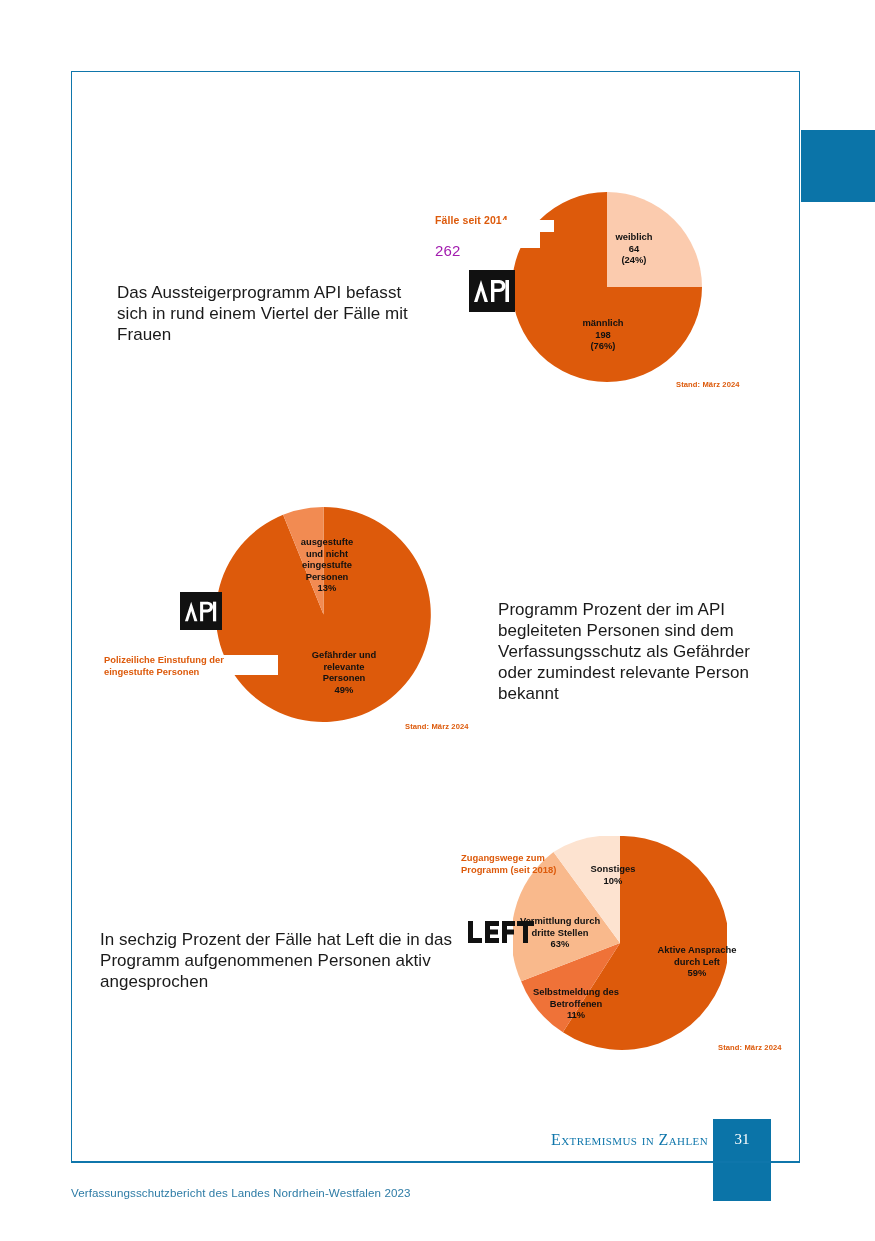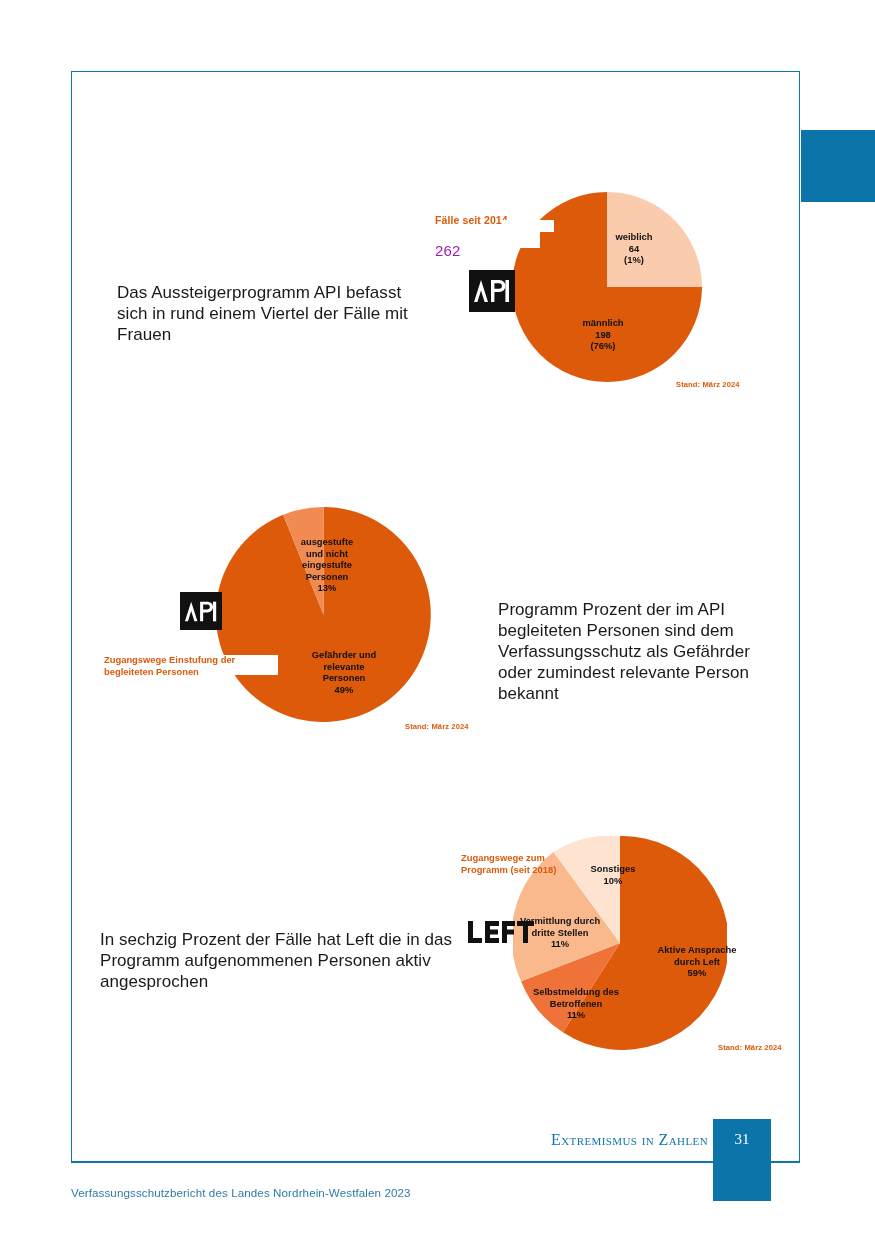--- a/index.html
+++ b/index.html
@@ -176,21 +176,21 @@
       <path d="M 105 95 L 105 0 A 95 95 0 1 0 200 95 L 105 95 Z" fill="#DD5A0B"></path>
 
       <path d="M 105 95 L 105 0 A 95 95 0 0 1 200 95 L 105 95 Z" fill="#FBCBAE"></path>
 
       <path d="M 0 28 L 52 28 L 52 40 L 38 40 L 38 56 L 0 56 Z" fill="#ffffff"></path>
     </svg>
   </div>
 
   <div class="slice-label" style="left:589px; top:231px; width:90px;">weiblich
 64
-(1%)</div>
+(24%)</div>
 
   <div class="slice-label" style="left:553px; top:317px; width:100px;">männlich
 198
 (76%)</div>
 
   <div class="chart-stand" style="left:676px; top:380px;">Stand: März 2024</div>
 
   <div class="api-logo" style="left:469px; top:270px; width:46px; height:42px;">
     <svg width="40" height="28" viewBox="0 0 40 28" aria-label="API">
       <path d="M2 25 L9 3 L16 25 L12.6 25 L9 13.5 L5.4 25 Z" fill="#ffffff"></path>
@@ -220,21 +220,21 @@
 und nicht
 eingestufte
 Personen
 13%</div>
 
   <div class="slice-label" style="left:292px; top:649px; width:104px;">Gefährder und
 relevante
 Personen
 49%</div>
 
-  <div class="callout-label" style="left:104px; top:654px; width:160px;">Zugangswege Einstufung der begleiteten Personen</div>
+  <div class="callout-label" style="left:104px; top:654px; width:160px;">Polizeiliche Einstufung der eingestufte Personen</div>
 
   <div class="chart-stand" style="left:405px; top:722px;">Stand: März 2024</div>
 
   <div class="api-logo" style="left:180px; top:592px; width:42px; height:38px;">
     <svg width="36" height="25" viewBox="0 0 40 28" aria-label="API">
       <path d="M2 25 L9 3 L16 25 L12.6 25 L9 13.5 L5.4 25 Z" fill="#ffffff"></path>
       <path d="M19 3 L27.5 3 A5.6 5.6 0 0 1 27.5 15 L22.4 15 L22.4 25 L19 25 Z
                M22.4 6.2 L22.4 11.8 L27.1 11.8 A2.8 2.8 0 0 0 27.1 6.2 Z" fill="#ffffff"></path>
       <rect x="33.4" y="3" width="3.6" height="22" fill="#ffffff"></rect>
     </svg>
@@ -258,21 +258,21 @@
     </svg>
   </div>
 
   <div class="callout-label" style="left:461px; top:852px; width:120px;">Zugangswege zum Programm (seit 2018)</div>
 
   <div class="slice-label" style="left:578px; top:863px; width:70px;">Sonstiges
 10%</div>
 
   <div class="slice-label" style="left:505px; top:915px; width:110px;">Vermittlung durch
 dritte Stellen
-11%</div>
+63%</div>
 
   <div class="slice-label" style="left:521px; top:974px; width:110px;margin-top:12px;">Selbstmeldung des
 Betroffenen
 11%</div>
 
   <div class="slice-label" style="left:645px; top:944px; width:104px;">Aktive Ansprache
 durch Left
 59%</div>
 
   <div class="chart-stand" style="left:718px; top:1043px;">Stand: März 2024</div>

